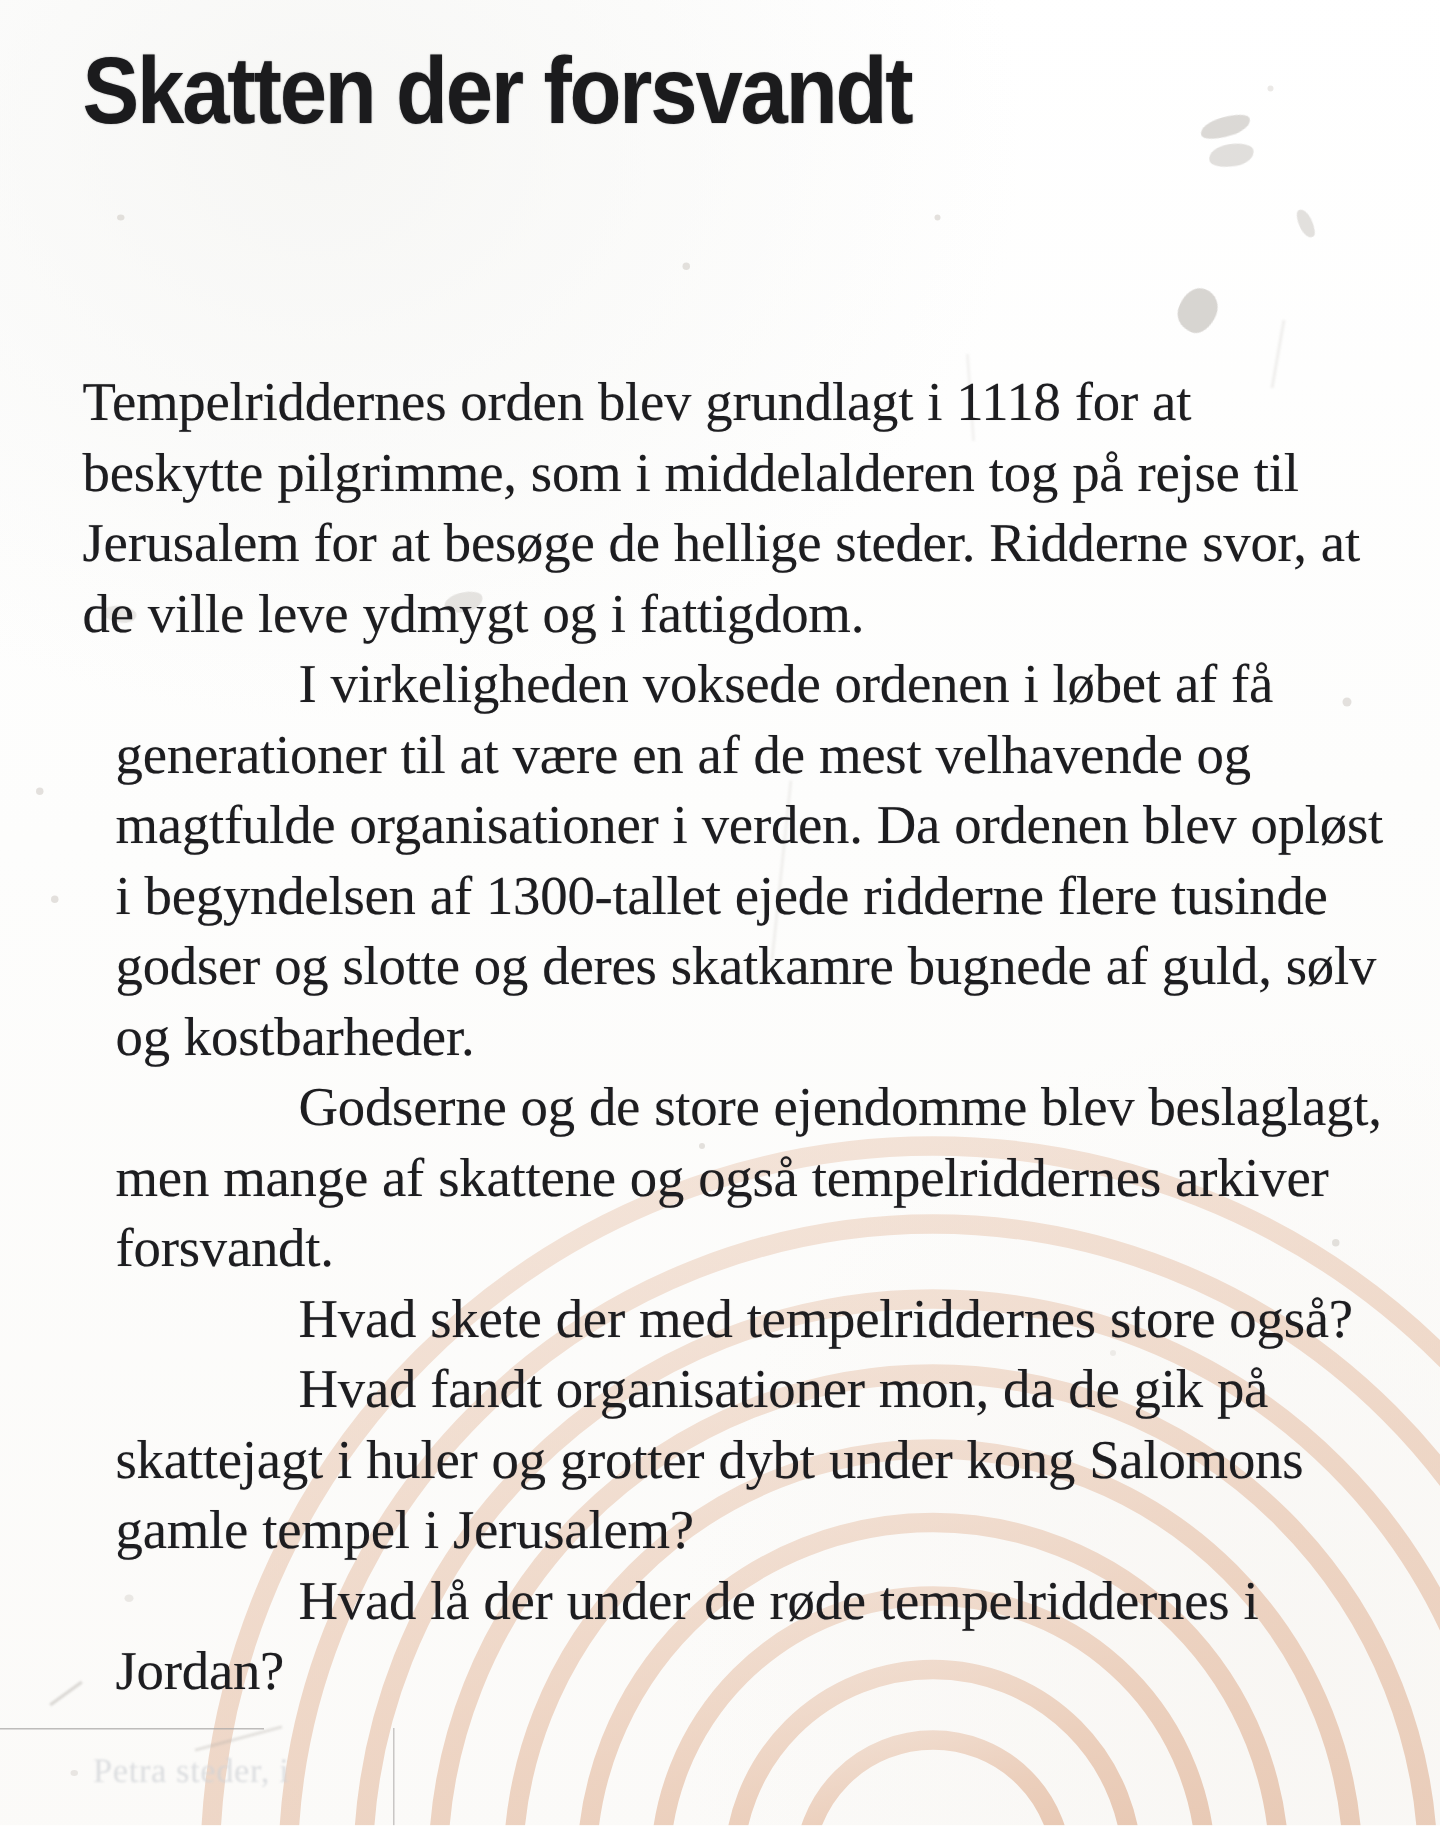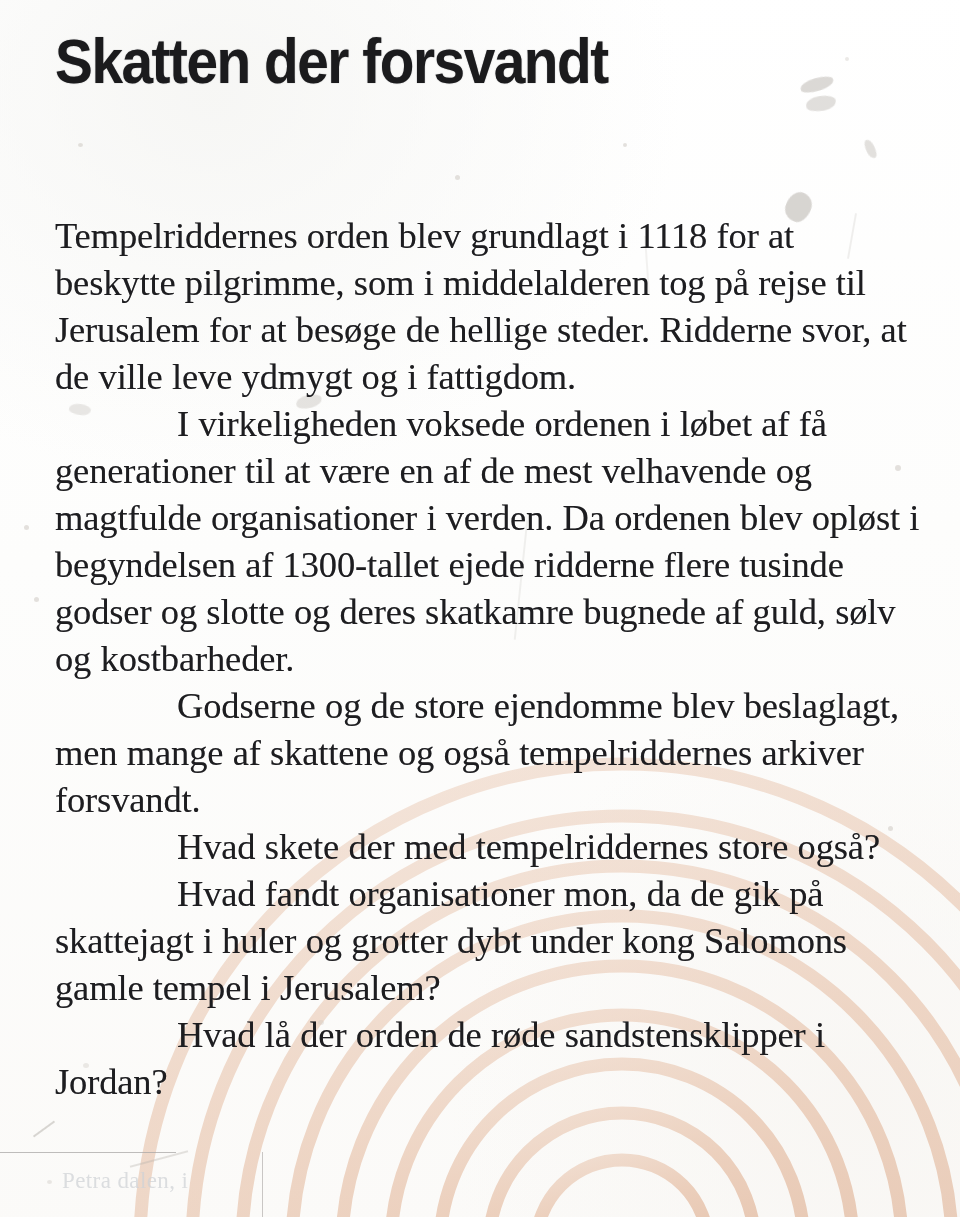--- a/index.html
+++ b/index.html
@@ -109,38 +109,39 @@
     color: #1b1b1d;
     transform: scaleX(0.90);
     transform-origin: left top;
     white-space: nowrap;
     text-shadow: 0 0 1.1px rgba(40,40,45,.5);
   }
 
   .body-copy {
     position: absolute;
     left: 55px;
-    top: 212px;
+    top: 244px;
     width: 868px;
     margin: 0;
     font-size: 36.5px;
     line-height: 47px;
     color: #1d1d20;
     letter-spacing: -0.15px;
     word-spacing: 0.4px;
     text-shadow: 0 0 .55px rgba(35,35,40,.42);
   }
 
   .body-copy p {
     margin: 0;
     text-indent: 0;
     white-space: pre-wrap;
   }
   .body-copy p.indented {
     text-indent: 122px;
+    margin-left: 22px;
   }
 </style>
 </head>
 <body>
 
 <div id="page">
 
   <div class="paper-wash"></div>
 
   <svg class="arcs" viewBox="0 0 960 1217" aria-hidden="true">
@@ -190,30 +191,30 @@
     <div class="scratch" style="left:851px; top:213px; width:2px; height:46px; transform:rotate(10deg); opacity:.2;"></div>
     <div class="scratch" style="left:520px; top:520px; width:2px; height:120px; transform:rotate(6deg); opacity:.18;"></div>
     <div class="scratch" style="left:646px; top:236px; width:2px; height:58px; transform:rotate(-4deg); opacity:.16;"></div>
     <div class="scratch" style="left:31px;  top:1128px; width:26px; height:2px; transform:rotate(-36deg); opacity:.5;"></div>
     <div class="scratch" style="left:129px; top:1158px; width:60px; height:2px; transform:rotate(-15deg); opacity:.35;"></div>
 
     <div class="hairline-h" style="left:0px; top:1152px; width:176px;"></div>
     <div class="hairline-v" style="left:262px; top:1152px; height:65px;"></div>
   </div>
 
-  <div class="ghost-caption" style="left:62px; top:1168px;">Petra dalen, i</div>
+  <div class="ghost-caption" style="left:62px; top:1168px;">Petra steder, i</div>
 
   <div class="text-layer">
 
     <h1 class="headline">Skatten der forsvandt</h1>
 
     <div class="body-copy">
         <p>Tempelriddernes orden blev grundlagt i 1118 for at beskytte pilgrimme, som i middelalderen tog på rejse til Jerusalem for at besøge de hellige steder. Ridderne svor, at de ville leve ydmygt og i fattigdom.</p>
         <p class="indented">I virkeligheden voksede ordenen i løbet af få generationer til at være en af de mest velhavende og magtfulde organisationer i verden. Da ordenen blev opløst i begyndelsen af 1300-tallet ejede ridderne flere tusinde godser og slotte og deres skatkamre bugnede af guld, sølv og kostbarheder.</p>
         <p class="indented">Godserne og de store ejendomme blev beslaglagt, men mange af skattene og også tempelriddernes arkiver forsvandt.</p>
         <p class="indented">Hvad skete der med tempelriddernes store også?</p>
         <p class="indented">Hvad fandt organisationer mon, da de gik på skattejagt i huler og grotter dybt under kong Salomons gamle tempel i Jerusalem?</p>
-        <p class="indented">Hvad lå der orden de røde sandstensklipper i Jordan?</p>
+        <p class="indented">Hvad lå der under de røde tempelriddernes i Jordan?</p>
       </div>
 
   </div>
 
 </div>
 
 </body></html>

